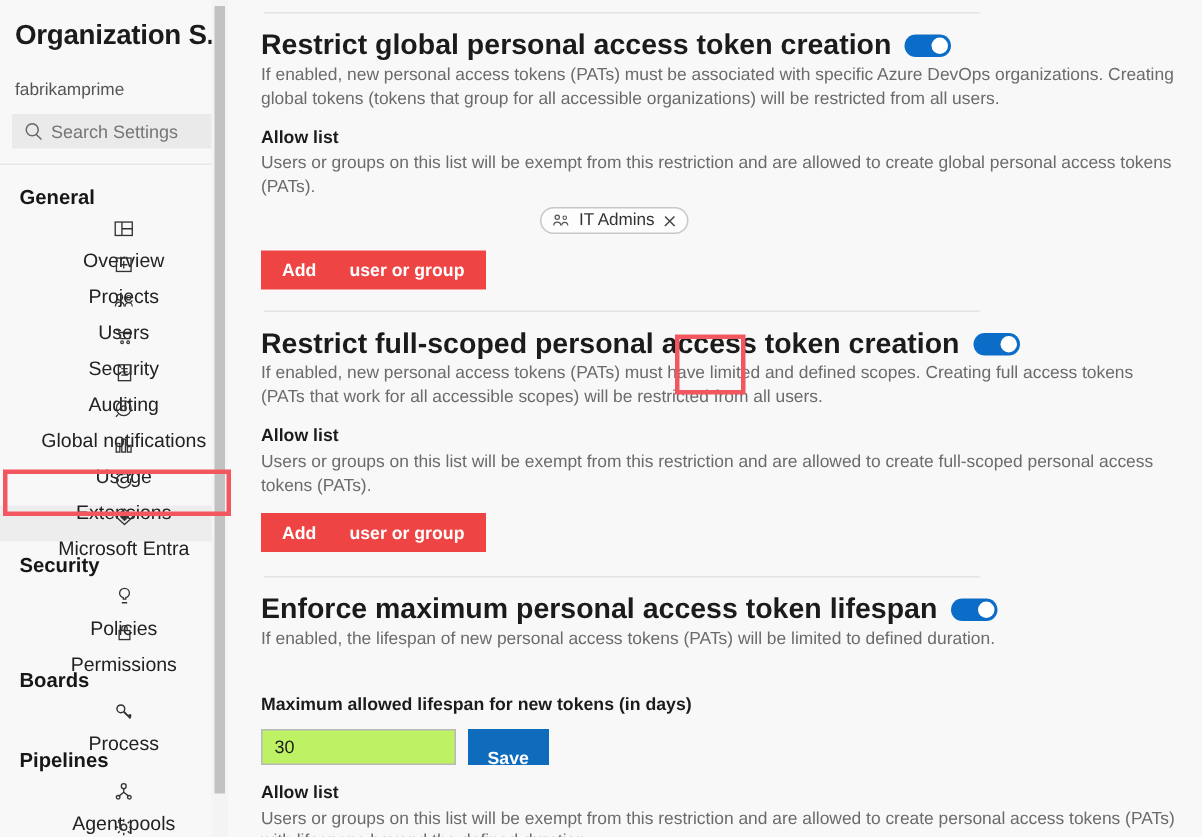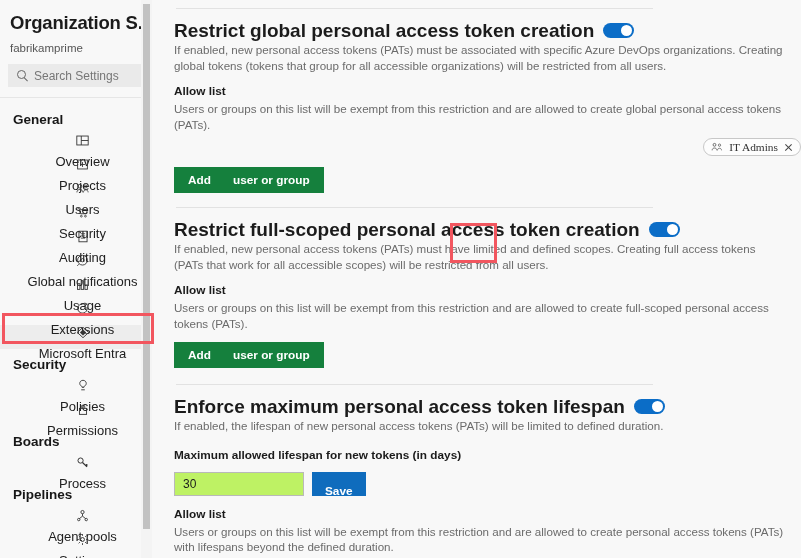--- a/index.html
+++ b/index.html
@@ -17,21 +17,21 @@
     width: 152px; height: 558px;
     background: #f8f8f8;
     overflow: hidden;
     flex: 0 0 152px;
   }
   .side-head { padding: 12px 10px 0 10px; }
   .org-title {
     font-size: 18.5px; font-weight: bold; color: #1b1b1b;
     letter-spacing: -0.2px; line-height: 22px; white-space: nowrap;
   }
-  .org-sub { font-size: 11.5px; color: #555; margin-top: 7px; line-height: 14px; }
+  .org-sub { font-size: 11.5px; color: #555; margin-top: 19px; line-height: 14px; }
   .search-box {
     margin: 9px 8px 0 8px; height: 23px; background: #eaeaea;
     display: flex; align-items: center; gap: 6px; padding: 0 8px;
     border: 1px solid transparent;
   }
   .search-box .sicon { width: 11px; height: 11px; flex: 0 0 11px; position: relative; }
   .search-box .sicon::before {
     content:""; position:absolute; left:0; top:0; width:7px; height:7px;
     border:1.2px solid #666; border-radius:50%;
   }
@@ -86,46 +86,46 @@
     border-radius: 50%; background: #fff;
   }
 
   .sec-desc {
     font-size: 11.6px; color: #6b6b6b; line-height: 15.5px;
     max-width: 612px; margin-top: 3px;
   }
   .sub-title { font-size: 11.8px; font-weight: bold; color: #1b1b1b; margin-top: 11px; line-height:15px;}
   .sub-desc { font-size: 11.6px; color: #6b6b6b; line-height: 15.5px; margin-top: 2px; max-width: 612px;}
 
-  .chip-row { display: flex; justify-content: flex-end; margin-top: 6px; padding-left: 186px; font-family: Liberation Serif, serif;}
+  .chip-row { display: flex; justify-content: flex-start; margin-top: 6px; padding-left: 186px;}
   .chip {
     display: inline-flex; align-items: center; gap: 6px;
     height: 18px; padding: 0 7px; border: 1px solid #c8c8c8;
     border-radius: 9px; background: #fdfdfd; font-size: 11.4px; color: #333;
     cursor: pointer;
   }
   .chip .gico { width: 12px; height: 10px; flex: 0 0 12px; }
   .chip .x {
     width: 9px; height: 9px; flex:0 0 9px; position: relative; cursor: pointer;
   }
   .chip .x::before, .chip .x::after {
     content:""; position:absolute; left:0; top:4px; width:9px; height:1.2px; background:#444;
   }
   .chip .x::before { transform: rotate(45deg); }
   .chip .x::after  { transform: rotate(-45deg); }
 
   .btn-add {
-    margin-top: 11px; height: 26px; background: #15803d; color: #fff;
+    margin-top: 11px; height: 26px; background: #ef4444; color: #fff;
     border: none; font-size: 11.8px; font-weight: bold;
     display: inline-flex; align-items: center; cursor: pointer;
     font-family: "Liberation Sans", sans-serif; padding: 0 14px;
   }
   .btn-add .lbl1 { margin-right: 22px; }
 
-  .field-label { font-size: 11.8px; font-weight: bold; color: #1b1b1b; margin-top: 14px; line-height:15px;}
+  .field-label { font-size: 11.8px; font-weight: bold; color: #1b1b1b; margin-top: 28px; line-height:15px;}
   .field-row { display: flex; align-items: center; gap: 8px; margin-top: 9px; }
   .num-input {
     width: 130px; height: 24px; border: 1px solid #b9b9b9; background: #bef264;
     font-size: 12px; color: #1b1b1b; padding: 0 8px;
     font-family: "Liberation Sans", sans-serif;
   }
   .btn-save {
     height: 24px; background: #0f6cbd; color: #fff; border: none;
     font-size: 11.8px; font-weight: bold; padding: 12px 13px; cursor: pointer;
     font-family: "Liberation Sans", sans-serif;

